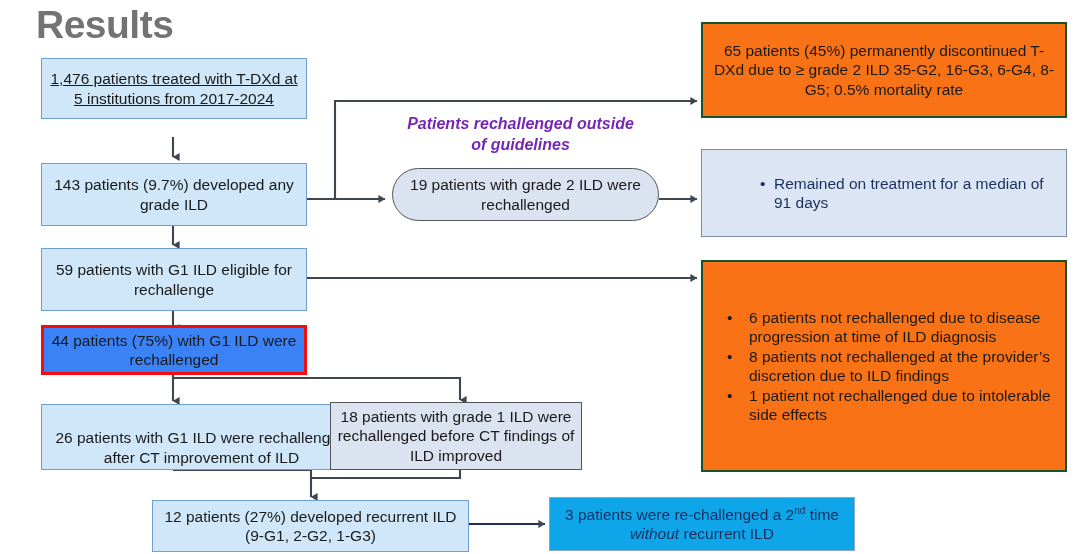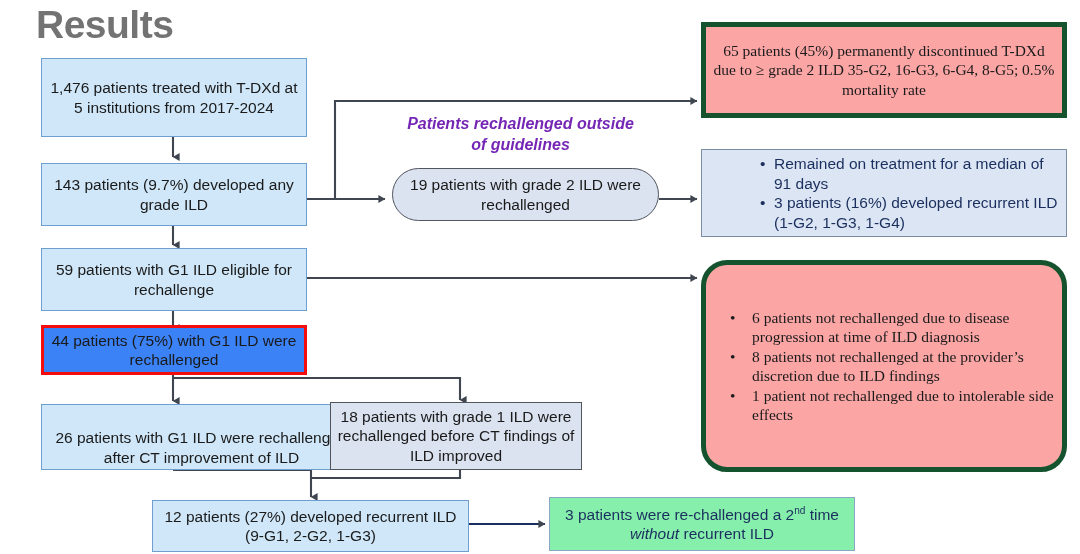--- a/index.html
+++ b/index.html
@@ -53,38 +53,37 @@
     background: #cfe7f8;
     border: 1px solid #6f9fd0;
   }
   
   .n-lav {
     background: #dbe2f0;
     border: 1px solid #51565e;
   }
   
   .n-gray {
-    background: #fca5a5;
-    border: 5px solid #14532d;
-    font-family: Liberation Serif, serif;
+    background: #f97316;
+    border: 2px solid #14532d;
   }
   
   .n-paleblue {
     background: #dbe5f3;
     border: 1px solid #7b8ca3;
     color: #1b2f5e;
   }
   
   .n-red {
     background: #3b82f6;
     border: 3px solid #f50c0c;
   }
   
   .n-blue-navy {
-    background: #86efac;
+    background: #0ea5e9;
     border: 1px solid #8aa8c6;
     color: #1b2f5e;
   }
   .callout {
     position: absolute;
     text-align: center;
     font-style: italic;
     font-weight: bold;
     font-size: 16px;
     line-height: 21px;
@@ -149,21 +148,21 @@
       <path d="M173,470 L311,470 L311,497" marker-end="url(#arrowDown)"></path>
 
       <path d="M460,470 L460,478 L311,478"></path>
 
       <path d="M469,524 L545,524" marker-end="url(#arrowRight)" stroke="#1b2f5e"></path>
     </g>
   </svg>
 
   <div class="title">Results</div>
 
-  <div class="node n-blue" style="left:41px; top:58px; width:266px; height:79px;">
+  <div class="node n-blue" style="left:41px; top:58px; width:266px; height:61px;text-decoration:underline;">
     <span class="inner">1,476 patients treated with T-DXd at 5 institutions from 2017-2024</span>
   </div>
 
   <div class="node n-blue" style="left:41px; top:163px; width:266px; height:63px;">
     <span class="inner">143 patients (9.7%) developed any grade ILD</span>
   </div>
 
   <div class="node n-blue" style="left:41px; top:248px; width:266px; height:63px;">
     <span class="inner">59 patients with G1 ILD eligible for rechallenge</span>
   </div>
@@ -189,25 +188,24 @@
     <span class="inner">18 patients with grade 1 ILD were rechallenged before CT findings of ILD improved</span>
   </div>
 
   <div class="node n-gray" style="left:701px; top:22px; width:366px; height:96px;">
     <span class="inner">65 patients (45%) permanently discontinued T-DXd due to ≥ grade 2 ILD 35-G2, 16-G3, 6-G4, 8-G5; 0.5% mortality rate</span>
   </div>
 
   <div class="node n-paleblue" style="left:701px; top:149px; width:366px; height:88px; justify-content:flex-start;padding-left:40px;">
     <ul class="bullets">
       <li>Remained on treatment for a median of 91 days</li>
-      <li>3 patients (16%) developed recurrent ILD (1-G2, 1-G3, 1-G4)</li>
     </ul>
   </div>
 
-  <div class="node n-gray" style="left:701px; top:260px; width:366px; height:212px; justify-content:flex-start;border-radius:26px;">
+  <div class="node n-gray" style="left:701px; top:260px; width:366px; height:212px; justify-content:flex-start;">
     <ul class="bullets wide">
       <li>6 patients not rechallenged due to disease progression at time of ILD diagnosis</li>
       <li>8 patients not rechallenged at the provider’s discretion due to ILD findings</li>
       <li>1 patient not rechallenged due to intolerable side effects</li>
     </ul>
   </div>
 
   <div class="node n-blue" style="left:152px; top:500px; width:317px; height:52px;">
     <span class="inner">12 patients (27%) developed recurrent ILD (9-G1, 2-G2, 1-G3)</span>
   </div>

